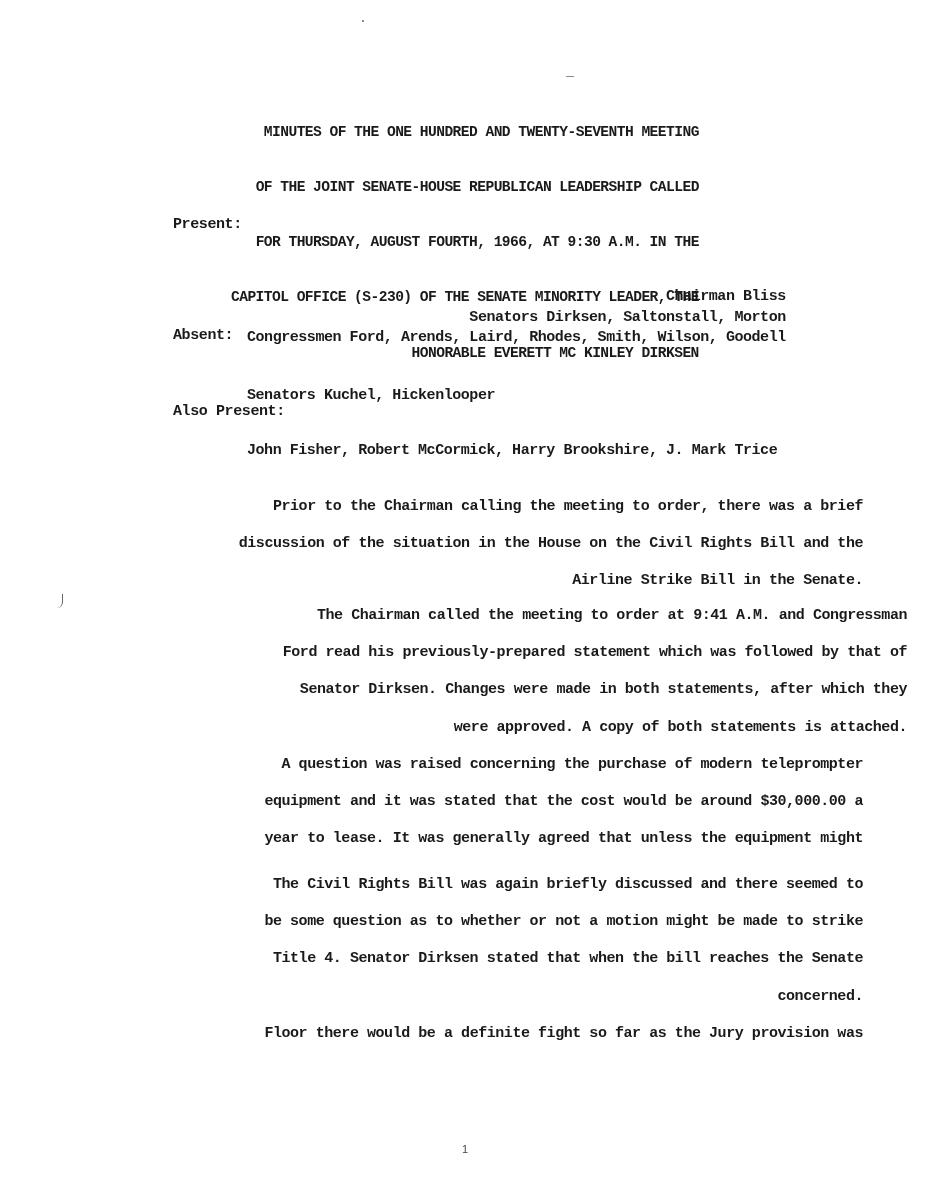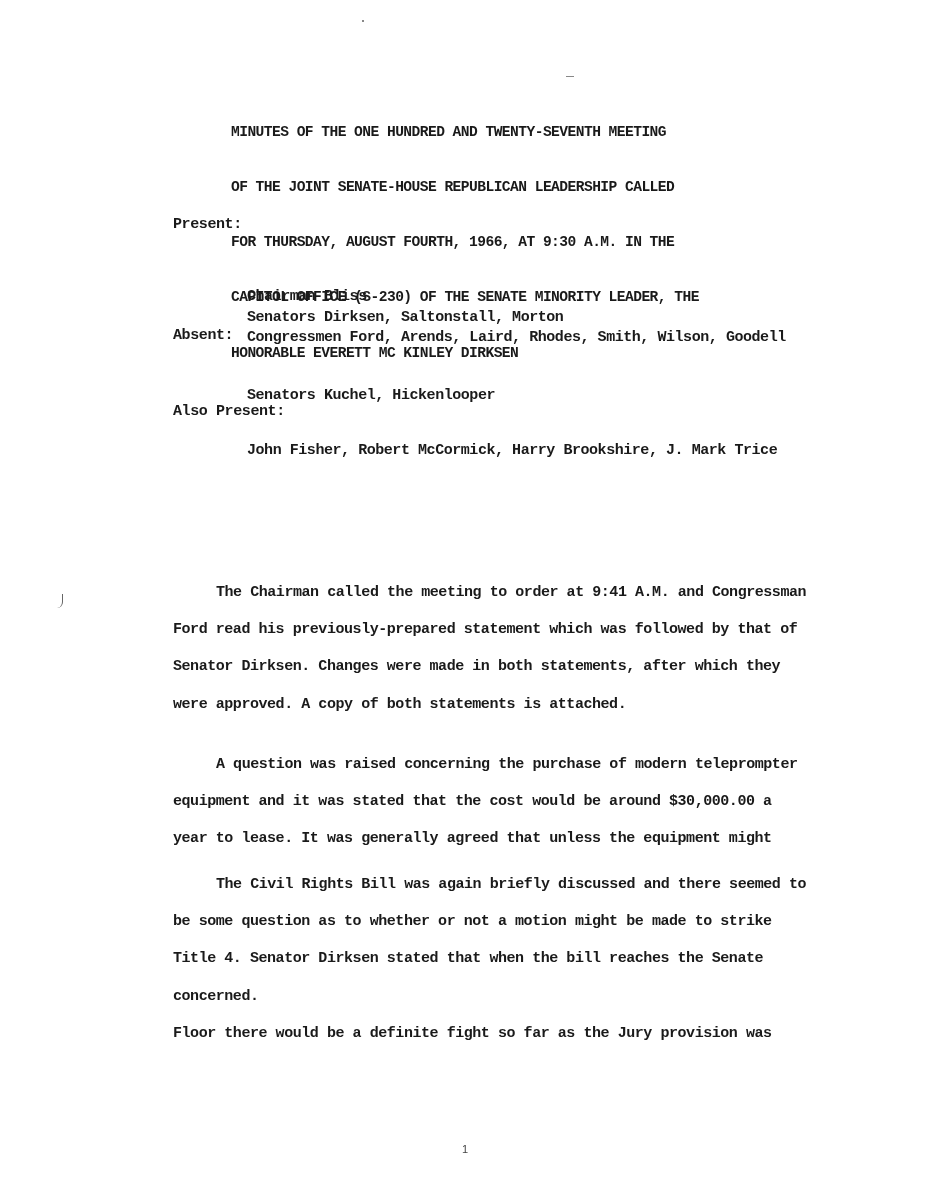--- a/index.html
+++ b/index.html
@@ -1,18 +1,18 @@
 <!DOCTYPE html>
 <html><head>
 <meta charset="utf-8">
 <style>
   html, body { margin: 0; padding: 0; background: #ffffff; }
   body { width: 931px; height: 1200px; position: relative; overflow: hidden;
          font-family: "Liberation Mono", "DejaVu Sans Mono", monospace; color: #1a1a1a; }
-  .page { position: absolute; left: 0; top: 0; width: 782px; height: 1200px; }
+  .page { position: absolute; left: 0; top: 0; width: 782px; height: 1200px; text-align: right; }
   .header { position: absolute; left: 231px; top: 86px; font-size: 14.6px; line-height: 18.4px;
             font-weight: bold; letter-spacing: -0.55px; white-space: pre; }
   .header div { white-space: nowrap; }
   .label { position: absolute; left: 173px; font-size: 15px; font-weight: bold; letter-spacing: -0.4px; white-space: nowrap; }
   .indent { position: absolute; left: 247px; font-size: 15px; font-weight: bold; letter-spacing: -0.45px; white-space: nowrap; line-height: 20.5px; }
   .para { position: absolute; left: 173px; width: 690px; font-size: 15px; font-weight: bold;
           letter-spacing: -0.45px; }
   .para div { white-space: nowrap; height: 37.2px; line-height: 20px; }
   .para div.first { padding-left: 43px; }
   .pagenum { position: absolute; left: 462px; top: 1143px; font-size: 11px;
@@ -48,22 +48,27 @@
   <div class="label" style="top:327px;">Absent:</div>
   <div class="indent" style="top:386px;">
     <div>Senators Kuchel, Hickenlooper</div>
   </div>
 
   <div class="label" style="top:403px;">Also Present:</div>
   <div class="indent" style="top:441px;">
     <div>John Fisher, Robert McCormick, Harry Brookshire, J. Mark Trice</div>
   </div>
 
+  <div class="para" style="top:497px;">
+    <div class="first">Prior to the Chairman calling the meeting to order, there was a brief</div>
+    <div>discussion of the situation in the House on the Civil Rights Bill and the</div>
+    <div>Airline Strike Bill in the Senate.</div>
+  </div>
 
-  <div class="para" style="top:583px;">
+  <div class="para" style="top:606px;margin-left:44px;">
     <div class="first">The Chairman called the meeting to order at 9:41 A.M. and Congressman</div>
     <div>Ford read his previously-prepared statement which was followed by that of</div>
     <div>Senator Dirksen.  Changes were made in both statements, after which they</div>
     <div>were approved.  A copy of both statements is attached.</div>
   </div>
 
   <div class="para" style="top:755px;">
     <div class="first">A question was raised concerning the purchase of modern teleprompter</div>
     <div>equipment and it was stated that the cost would be around $30,000.00 a</div>
     <div>year to lease.  It was generally agreed that unless the equipment might</div>

